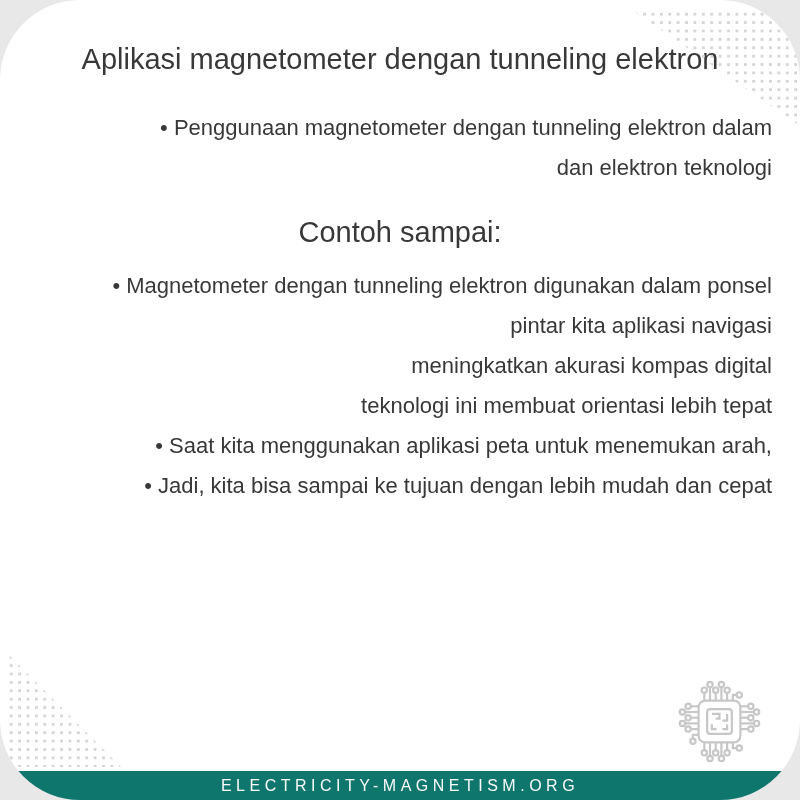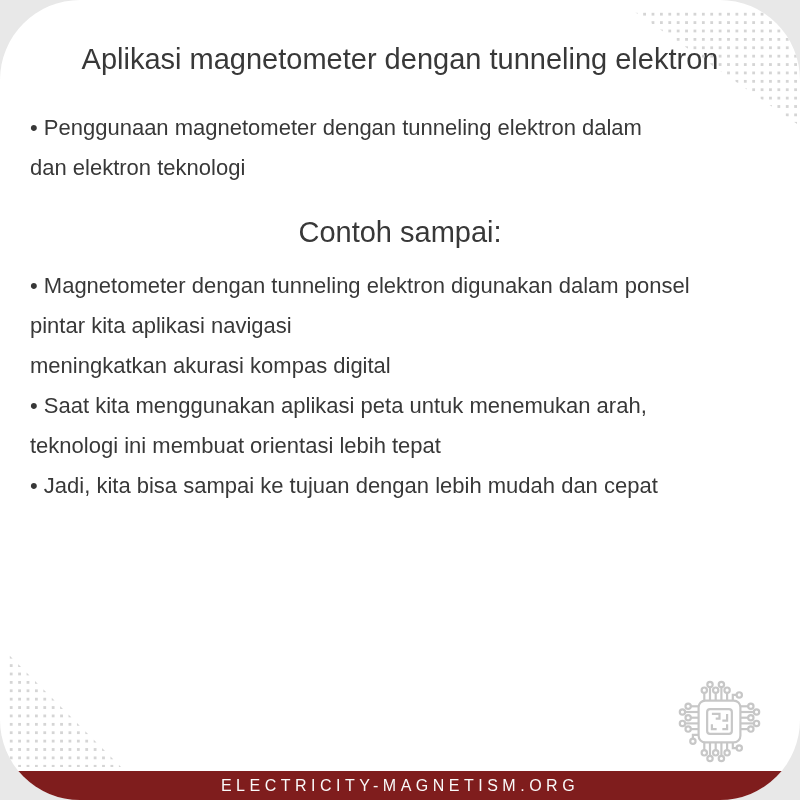--- a/index.html
+++ b/index.html
@@ -45,21 +45,21 @@
     text-align: center;
     font-size: 29px;
     line-height: 38px;
     font-weight: 400;
     color: #383838;
   }
 
   .textblock { margin: 0 28px 0 30px; font-size: 22px; }
   .textblock .line {
     height: 40px; line-height: 40px;
-    white-space: nowrap; overflow: hidden;
+    white-space: nowrap; overflow: hidden; text-align: right;
   }
   .intro    { margin-top: 30px; }
   .subtitle {
     margin-top: 25px;
     text-align: center;
     font-size: 29px;
     line-height: 38px;
     font-weight: 400;
     color: #383838;
   }
@@ -69,21 +69,21 @@
     position: absolute;
     right: 33px; bottom: 31px;
     width: 95px; height: 95px;
   }
   .chip * { stroke: #c7c7c7; stroke-width: 2.3; fill: none; }
 
   .footer {
     position: absolute;
     left: 0; right: 0; bottom: 0;
     height: 29px;
-    background: #7f1d1d;
+    background: #0f766e;
     display: flex; align-items: center; justify-content: center;
   }
   .footer span {
     font-size: 16px;
     letter-spacing: 4.5px;
     color: #fafafa;
   }
 </style>
 </head>
 <body>
@@ -100,22 +100,22 @@
       <div class="line">• Penggunaan magnetometer dengan tunneling elektron dalam</div>
       <div class="line">dan elektron teknologi</div>
     </div>
 
     <h2 class="subtitle">Contoh sampai:</h2>
 
     <div class="textblock examples">
       <div class="line">• Magnetometer dengan tunneling elektron digunakan dalam ponsel</div>
       <div class="line">pintar kita aplikasi navigasi</div>
       <div class="line">meningkatkan akurasi kompas digital</div>
+      <div class="line">teknologi ini membuat orientasi lebih tepat</div>
       <div class="line">• Saat kita menggunakan aplikasi peta untuk menemukan arah,</div>
-      <div class="line">teknologi ini membuat orientasi lebih tepat</div>
       <div class="line">• Jadi, kita bisa sampai ke tujuan dengan lebih mudah dan cepat</div>
     </div>
 
     <svg class="chip" viewBox="0 0 100 100" aria-hidden="true">
 
       <rect x="28" y="28" width="44" height="44" rx="7"></rect>
       <rect x="37" y="37" width="26" height="26" rx="3"></rect>
 
       <path d="M42 42 h8 v5 h-4"></path>
       <path d="M58 42 v7 h-5"></path>

